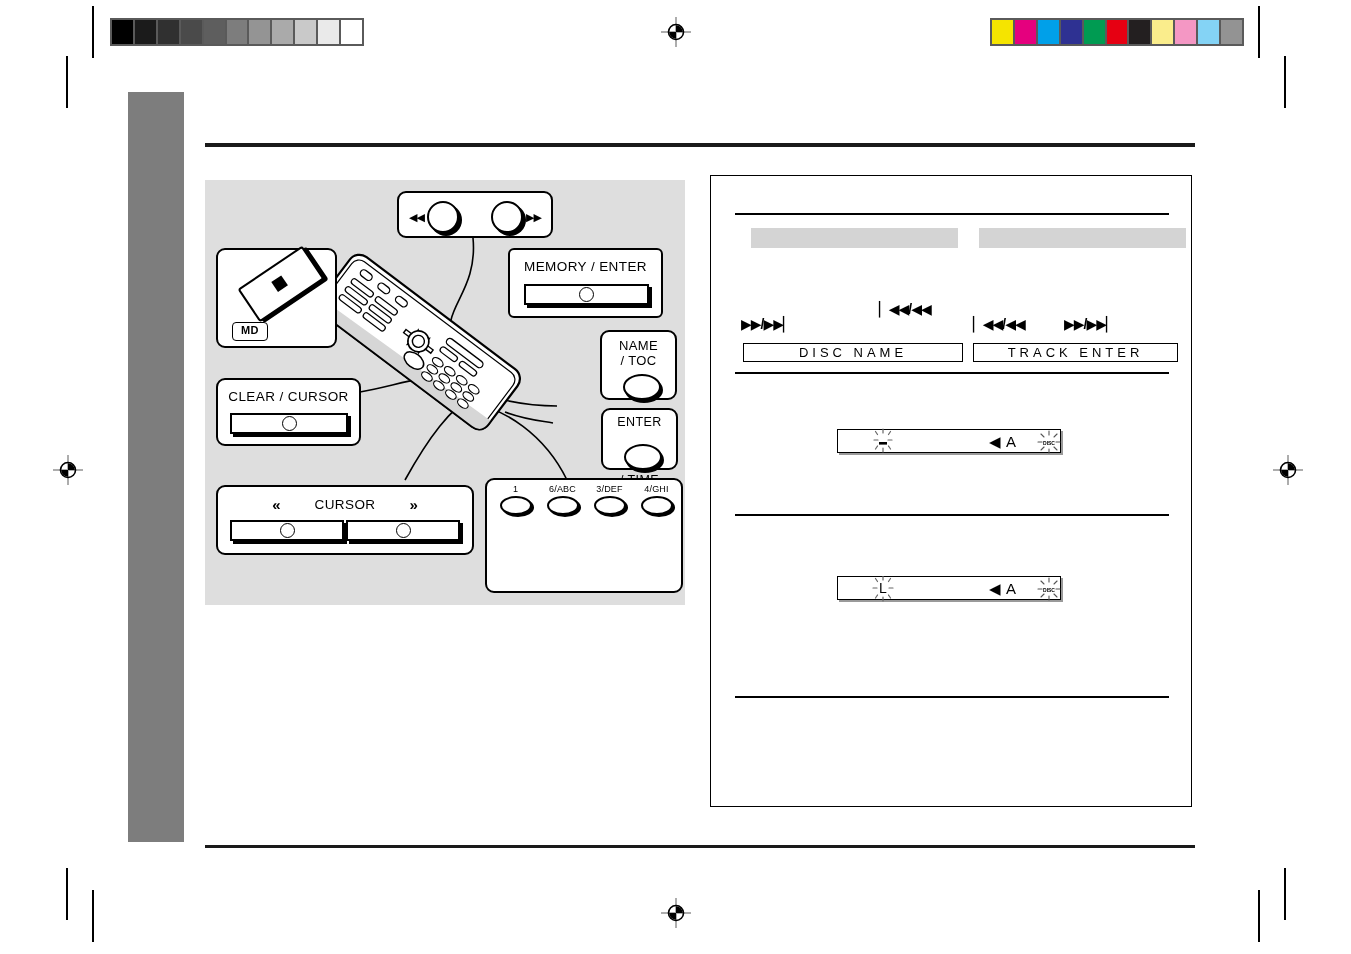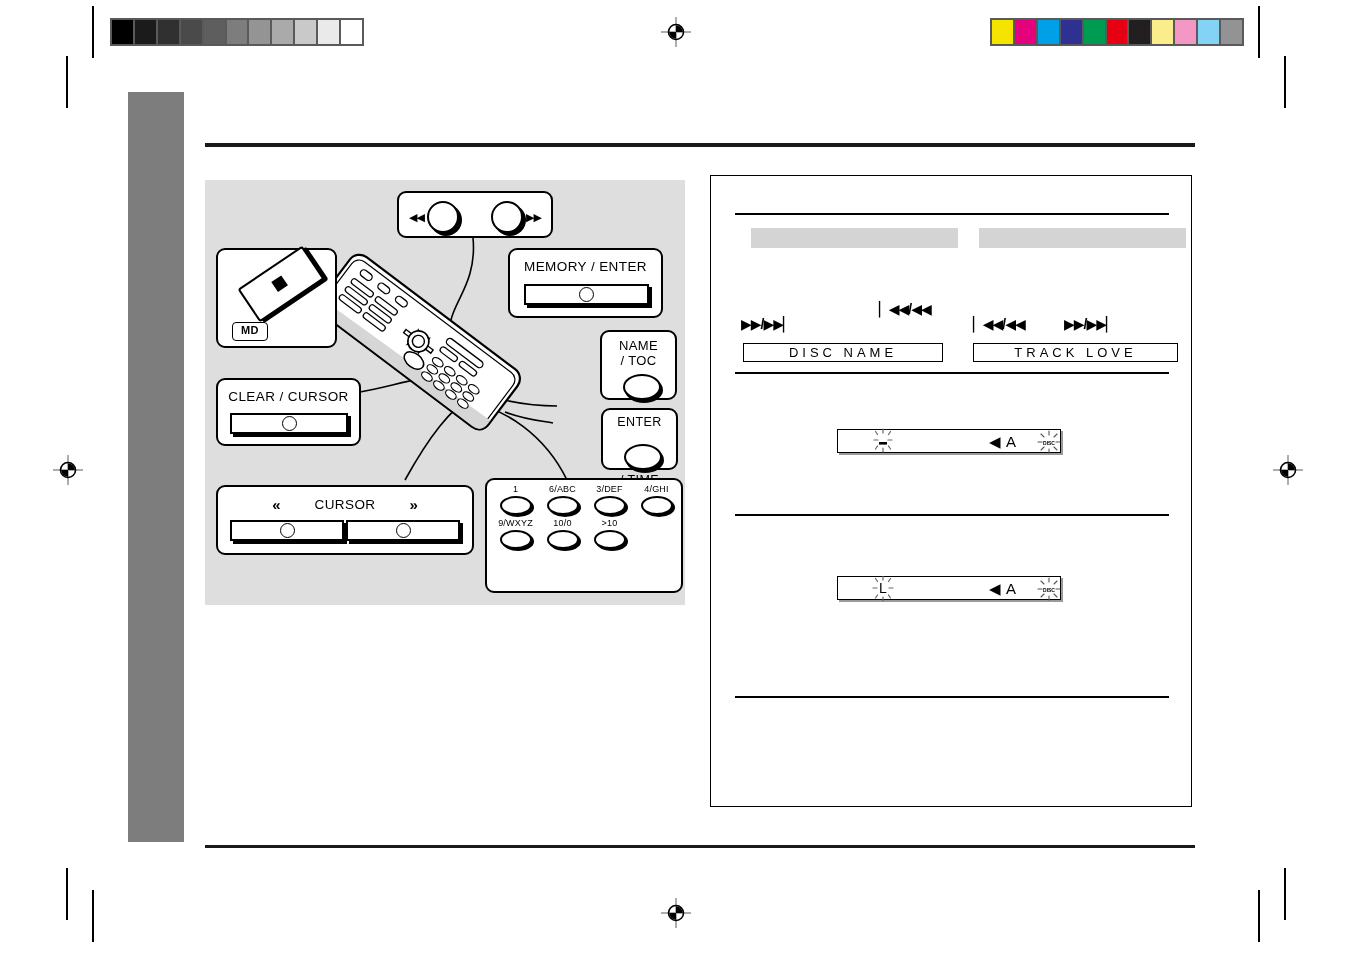--- a/index.html
+++ b/index.html
@@ -55,21 +55,21 @@
           letter-spacing:.5px;background:#fff;}
 
   
   #skip-box{left:397px;top:191px;width:156px;height:47px;}
   .skipgrp{position:absolute;top:8px;display:flex;align-items:center;gap:3px;}
   .skipknob{width:28px;height:28px;border:2.2px solid #000;border-radius:50%;
             background:#fff;box-shadow:3px 3px 0 #000;}
   .trisym{font-size:11px;line-height:10px;letter-spacing:-1px;}
 
   
-  #mem-box{left:508px;top:248px;width:155px;height:70px;}
+  #mem-box{left:508px;top:248px;width:155px;height:70px;border-radius:6px;}
   
   #clr-box{left:216px;top:378px;width:145px;height:68px;}
   
   #cur-box{left:216px;top:485px;width:258px;height:70px;}
   
   #name-box{left:600px;top:330px;width:77px;height:70px;}
   
   #sym-box{left:601px;top:408px;width:77px;height:62px;}
   
   #keypad-box{left:485px;top:478px;width:198px;height:115px;}
@@ -311,54 +311,40 @@
         </div>
         <div class="kcell">
           <div class="klab">3/DEF</div>
           <div class="kbtn"></div>
         </div>
         <div class="kcell">
           <div class="klab">4/GHI</div>
           <div class="kbtn"></div>
         </div>
       </div>
-      <div class="krow">
-        <div class="kcell">
-          <div class="klab">9/WXYZ</div>
-          <div class="kbtn"></div>
-        </div>
-        <div class="kcell">
-          <div class="klab">10/0</div>
-          <div class="kbtn"></div>
-        </div>
-        <div class="kcell">
-          <div class="klab">&gt;10</div>
-          <div class="kbtn"></div>
-        </div>
-      </div>
     </div>
 </div>
 
 <div class="abs" id="text-panel">
 
   <div class="hr" style="top:37px;"></div>
   <div class="hr" style="top:196px;"></div>
   <div class="hr" style="top:338px;"></div>
   <div class="hr" style="top:520px;"></div>
 
   <div class="grayhdr" style="left:40px;top:52px;width:207px;"></div>
   <div class="grayhdr" style="left:268px;top:52px;width:207px;"></div>
 
   <div class="arrows" style="left:30px;top:140px;">▶▶/▶▶▏</div>
   <div class="arrows" style="left:168px;top:125px;">▏◀◀/◀◀</div>
   <div class="arrows" style="left:262px;top:140px;">▏◀◀/◀◀</div>
   <div class="arrows" style="left:353px;top:140px;">▶▶/▶▶▏</div>
 
-  <div class="namebox" style="left:32px;top:167px;width:200px;height:19px;">DISC NAME</div>
-  <div class="namebox" style="left:262px;top:167px;width:205px;height:19px;">TRACK LOVE</div>
+  <div class="namebox" style="left:32px;top:167px;width:220px;height:19px;">DISC NAME</div>
+  <div class="namebox" style="left:262px;top:167px;width:205px;height:19px;">TRACK ENTER</div>
 
   <div class="lcd" style="left:126px;top:253px;width:224px;height:24px;">
     <div class="blink" style="left:32px;top:-2px;">
       <svg width="26" height="26" viewBox="0 0 26 26">
         <g stroke="#666" stroke-width="1.2" stroke-linecap="round">
           <line x1="13" y1="1" x2="13" y2="5"></line>
           <line x1="5.5" y1="3.5" x2="7.5" y2="6.5"></line>
           <line x1="20.5" y1="3.5" x2="18.5" y2="6.5"></line>
           <line x1="4" y1="12" x2="8" y2="12"></line>
           <line x1="22" y1="12" x2="18" y2="12"></line>

